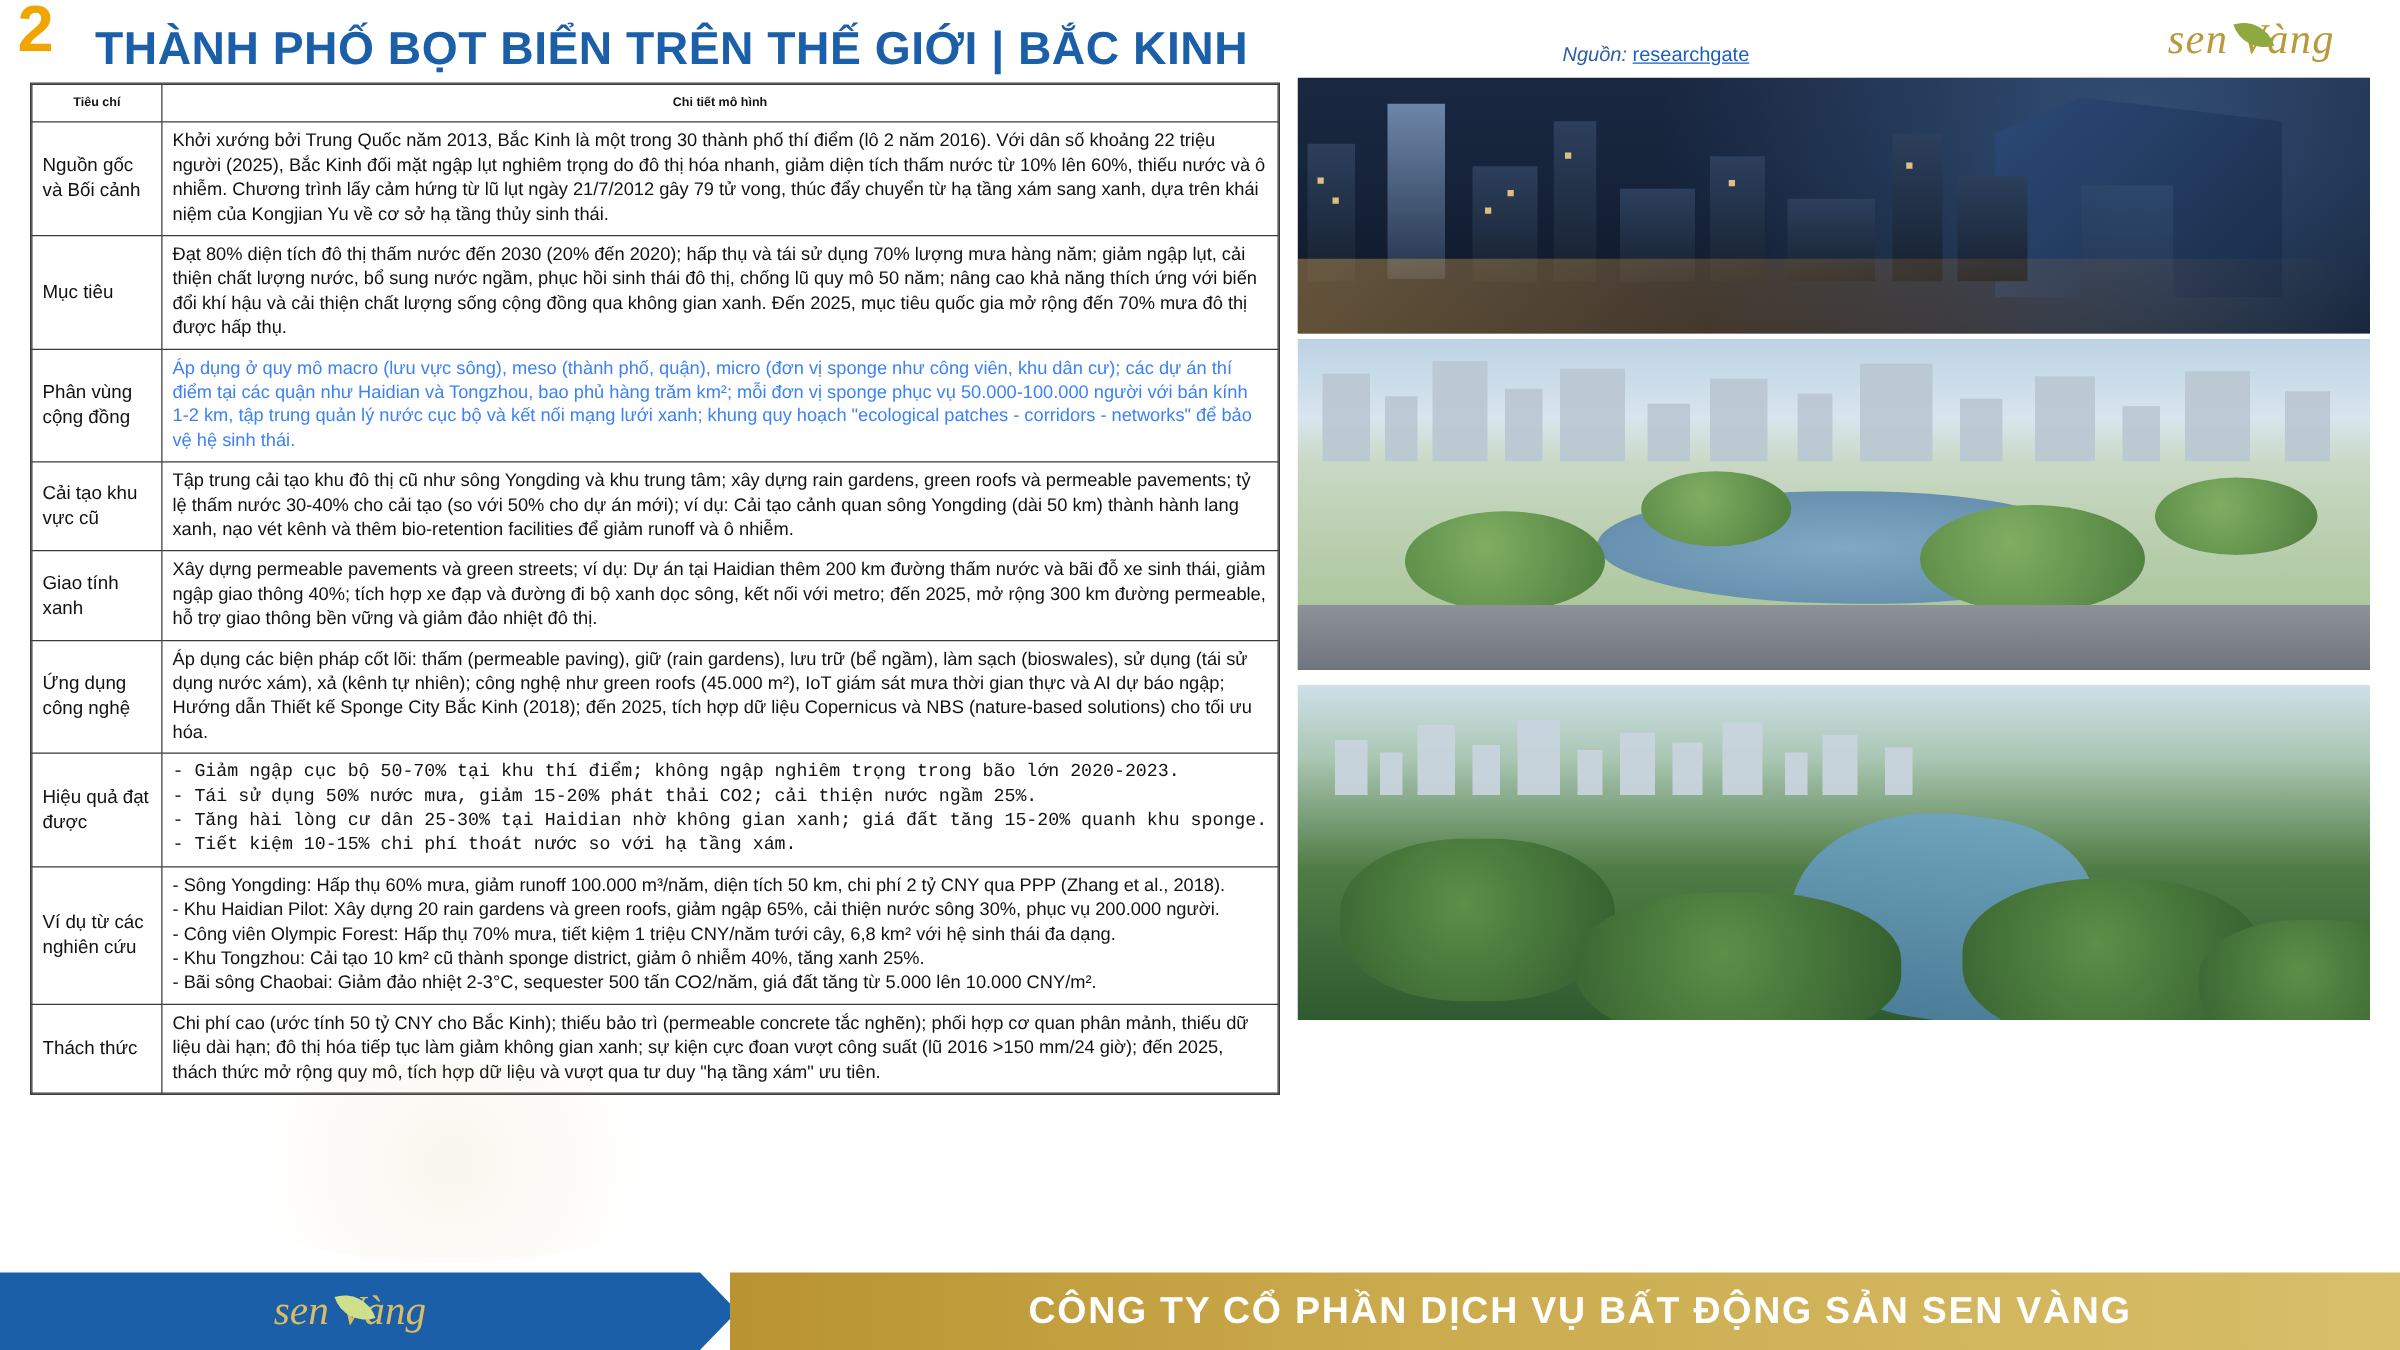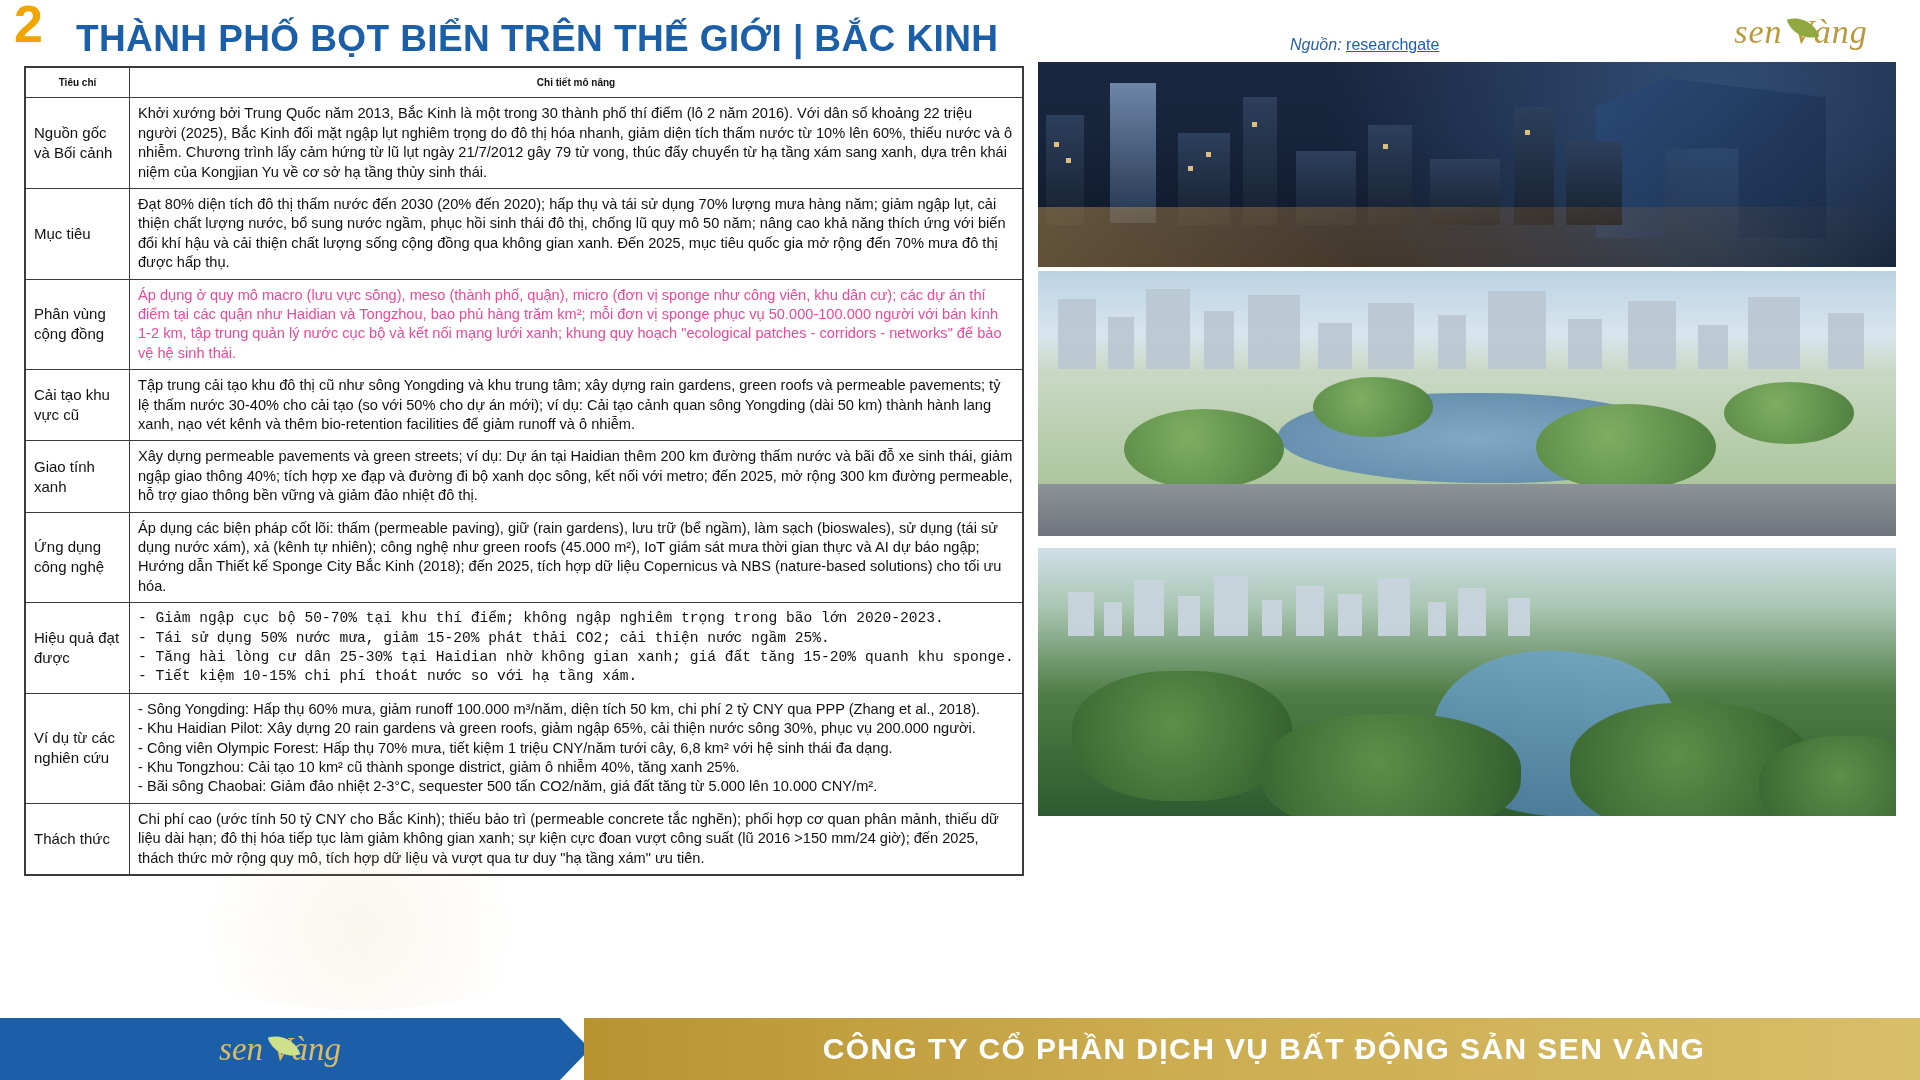--- a/index.html
+++ b/index.html
@@ -38,21 +38,21 @@
     left: 76px; top: 8px;
     font-size: 37px;
     font-weight: bold;
     color: #1a5fa8;
     letter-spacing: 0.4px;
     white-space: nowrap;
     margin-top: 10px;
   }
   .source-block {
     position: absolute;
-    left: 1290px; top: 36px;
+    left: 1250px; top: 36px;
     font-size: 16px;
     font-style: italic;
     color: #2a5fa5;
     white-space: nowrap;
   }
   .source-link {
     color: #1b5fbe;
     text-decoration: underline;
     font-style: normal;
   }
@@ -104,21 +104,21 @@
     text-align: left;
   }
   th.col-crit, td.col-crit { width: 104px; }
   th {
     text-align: center;
     font-weight: bold;
     font-size: 10px;
     padding: 8px 6px;
   }
   td.col-crit { font-size: 15px; }
-  tr.red td.col-detail { color: #ec4899; }
+  tr.red td.col-detail { color: #3b82f6; }
 
   
   .img {
     position: absolute;
     left: 1038px;
     width: 858px;
     overflow: hidden;
   }
   #img1 { top: 62px;  height: 205px; }
   #img2 { top: 271px; height: 265px; }
@@ -271,21 +271,21 @@
         sen Vàng<span class="logo-leaf"></span>
       </span>
     </div>
   </div>
 
   <div class="table-wrap">
     <table>
       <thead>
         <tr>
           <th class="col-crit">Tiêu chí</th>
-          <th class="col-detail">Chi tiết mô nâng</th>
+          <th class="col-detail">Chi tiết mô hình</th>
         </tr>
       </thead>
       <tbody>
         <tr>
           <td class="col-crit">Nguồn gốc và Bối cảnh</td>
           <td class="col-detail">Khởi xướng bởi Trung Quốc năm 2013, Bắc Kinh là một trong 30 thành phố thí điểm (lô 2 năm 2016). Với dân số khoảng 22 triệu người (2025), Bắc Kinh đối mặt ngập lụt nghiêm trọng do đô thị hóa nhanh, giảm diện tích thấm nước từ 10% lên 60%, thiếu nước và ô nhiễm. Chương trình lấy cảm hứng từ lũ lụt ngày 21/7/2012 gây 79 tử vong, thúc đẩy chuyển từ hạ tầng xám sang xanh, dựa trên khái niệm của Kongjian Yu về cơ sở hạ tầng thủy sinh thái.</td>
         </tr>
         <tr>
           <td class="col-crit">Mục tiêu</td>
           <td class="col-detail">Đạt 80% diện tích đô thị thấm nước đến 2030 (20% đến 2020); hấp thụ và tái sử dụng 70% lượng mưa hàng năm; giảm ngập lụt, cải thiện chất lượng nước, bổ sung nước ngầm, phục hồi sinh thái đô thị, chống lũ quy mô 50 năm; nâng cao khả năng thích ứng với biến đổi khí hậu và cải thiện chất lượng sống cộng đồng qua không gian xanh. Đến 2025, mục tiêu quốc gia mở rộng đến 70% mưa đô thị được hấp thụ.</td>

